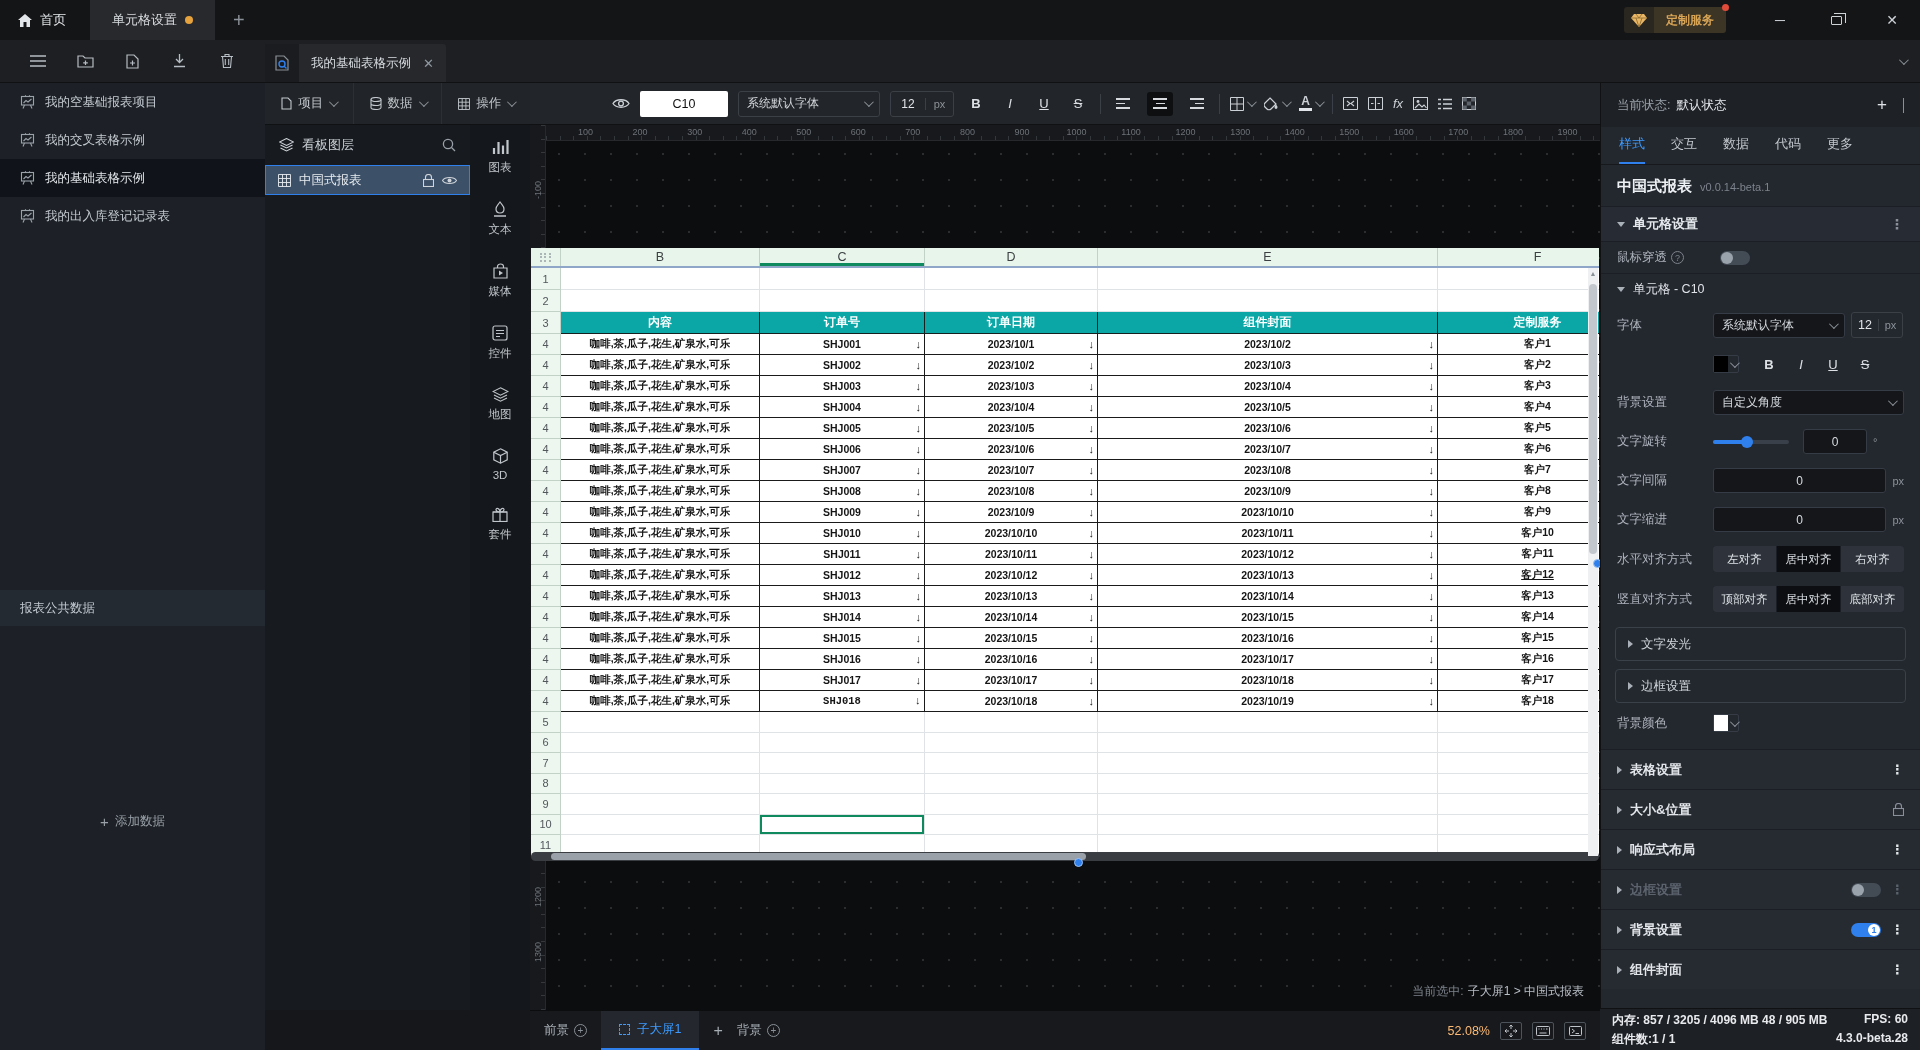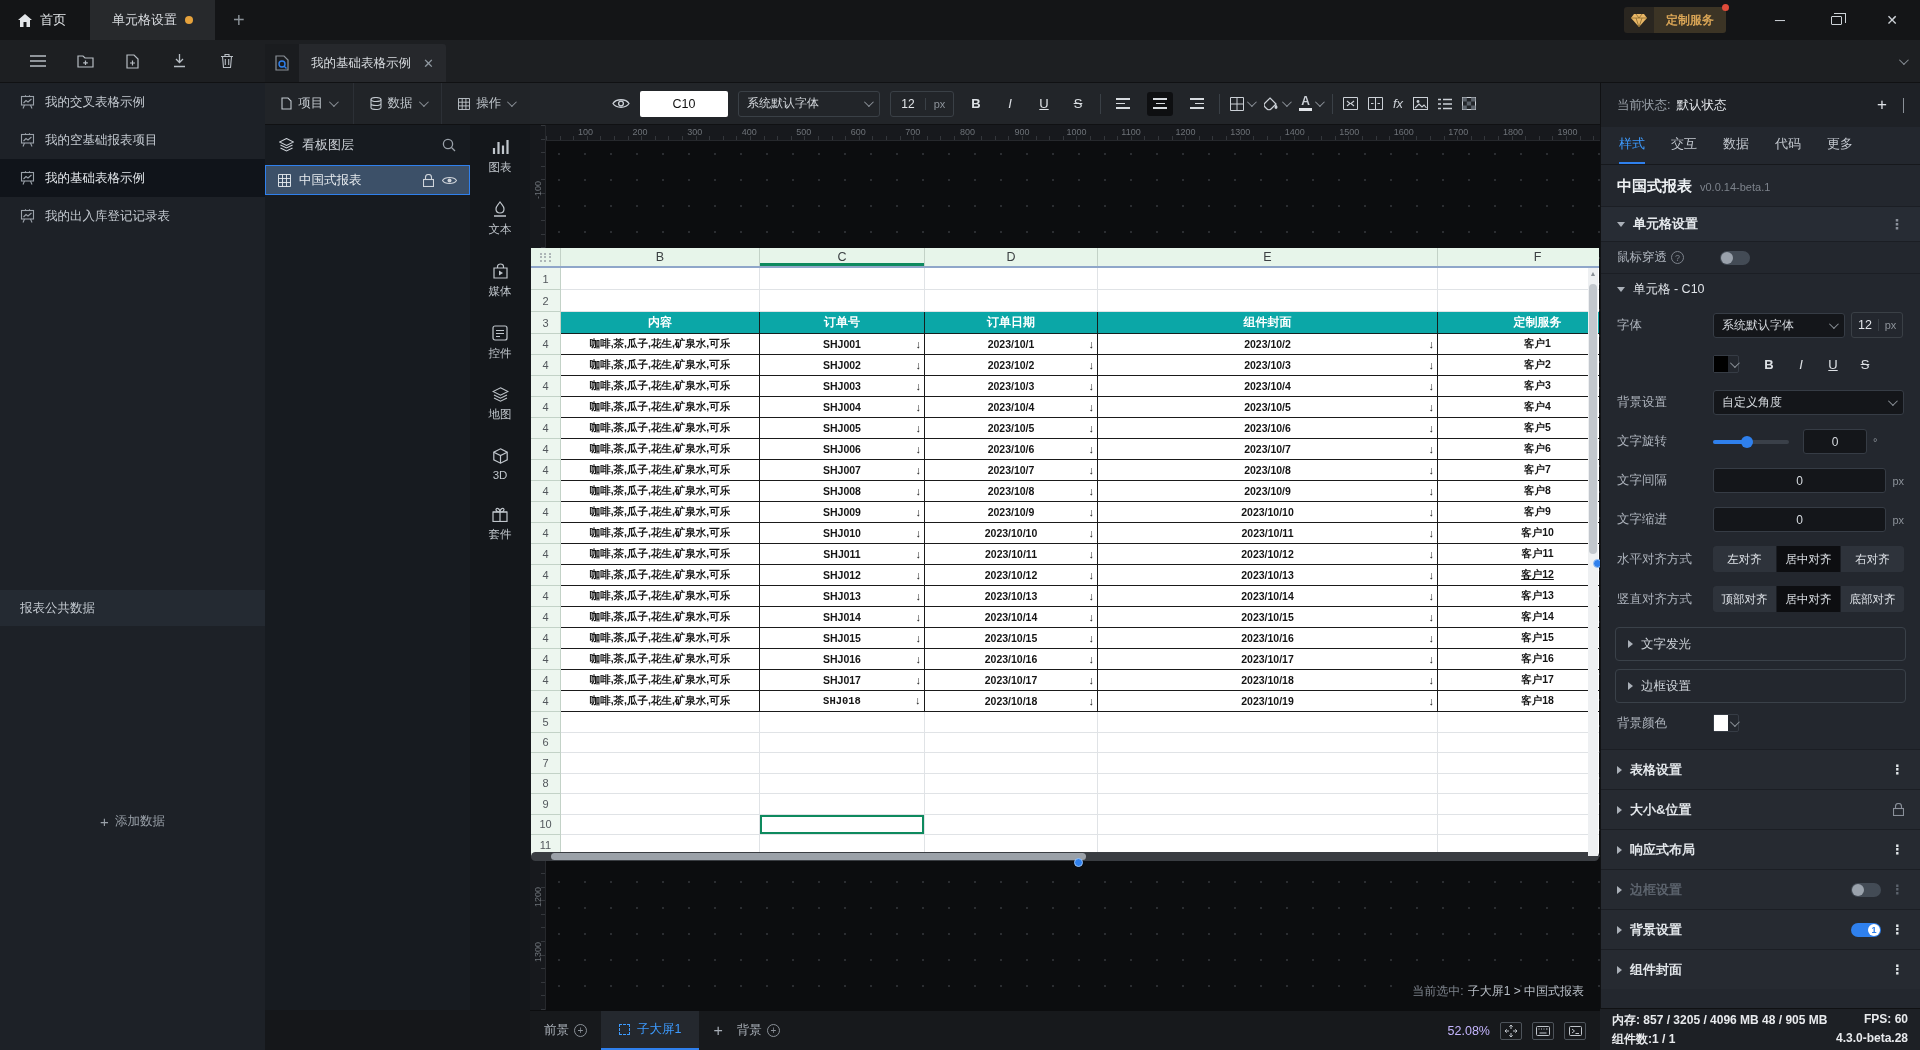--- a/index.html
+++ b/index.html
@@ -121,21 +121,21 @@
   .breadcrumb { position:absolute; right:16px; top:858px; font-size:12px; color:#7d838c; }
   .breadcrumb b { color:#b9bfc7; font-weight:normal; margin-left:4px; }
 
   
   .bottombar { position:absolute; left:530px; top:1010px; width:1070px; height:40px; background:#17191c; display:flex; align-items:center; gap:14px; padding:0 14px; border-top:1px solid #0c0d0f; }
   .bb-item { display:flex; align-items:center; gap:5px; color:#a8aeb6; font-size:12.5px; }
   .screen-tab { display:flex; align-items:center; gap:7px; height:100%; padding:0 18px; background:#24282e; color:#3d9bff; border-bottom:2px solid #2f80ed; font-size:12.5px; }
   .dashed-sq { width:11px; height:11px; border:1px dashed #3d9bff; }
   .plus-circle { width:13px; height:13px; border:1px solid #8a9097; border-radius:50%; display:flex; align-items:center; justify-content:center; font-size:10px; color:#8a9097; line-height:1; }
   .bb-right { margin-left:auto; display:flex; align-items:center; gap:10px; }
-  .zoom-val { color:#c4b5fd; font-size:12.5px;padding-left:21px; }
+  .zoom-val { color:#fdba74; font-size:12.5px;padding-left:21px; }
   .bb-ic { width:22px; height:18px; border:1px solid #4d535a; border-radius:2px; display:flex; align-items:center; justify-content:center; color:#c0c5cb; }
 
   
   .rpanel { position:absolute; left:1600px; top:83px; width:320px; height:925px; background:#23272e; border-left:1px solid #101113; overflow:hidden; }
   .rp-head { height:44px; display:flex; align-items:center; padding:0 16px; background:#1e2126; color:#9aa1a9; font-size:12.5px; }
   .rp-head .val { color:#e4e7eb; margin-left:6px; }
   .rp-head .plus { margin-left:auto; color:#dfe3e7; font-size:17px; }
   .rp-head .next { margin-left:16px; }
   .rp-tabs { height:38px; display:flex; align-items:flex-end; gap:26px; padding:0 18px; border-bottom:1px solid #16181c; }
   .rp-tab { padding-bottom:9px; color:#c3c8cf; font-size:13px; border-bottom:2px solid transparent; }
@@ -262,31 +262,31 @@
   <div class="sidebar">
     <div id="side-list">
         <div class="side-item">
           <span>
             <svg width="15" height="14" viewBox="0 0 15 14">
               <rect x="1.5" y="1.5" width="12" height="8.5" fill="none" stroke="#9aa1a9" stroke-width="1.1"></rect>
               <path d="M3.5 8 L6 5.5 L8 7 L11.5 4" fill="none" stroke="#9aa1a9" stroke-width="1.1"></path>
               <path d="M5.5 1.5 V0.3 M9.5 1.5 V0.3 M4.5 10 L3 13.5 M10.5 10 L12 13.5" stroke="#9aa1a9" stroke-width="1.1"></path>
             </svg>
           </span>
-          <span>我的交叉表格示例</span>
+          <span>我的空基础报表项目</span>
         </div>
         <div class="side-item">
           <span>
             <svg width="15" height="14" viewBox="0 0 15 14">
               <rect x="1.5" y="1.5" width="12" height="8.5" fill="none" stroke="#9aa1a9" stroke-width="1.1"></rect>
               <path d="M3.5 8 L6 5.5 L8 7 L11.5 4" fill="none" stroke="#9aa1a9" stroke-width="1.1"></path>
               <path d="M5.5 1.5 V0.3 M9.5 1.5 V0.3 M4.5 10 L3 13.5 M10.5 10 L12 13.5" stroke="#9aa1a9" stroke-width="1.1"></path>
             </svg>
           </span>
-          <span>我的空基础报表项目</span>
+          <span>我的交叉表格示例</span>
         </div>
         <div class="side-item active">
           <span>
             <svg width="15" height="14" viewBox="0 0 15 14">
               <rect x="1.5" y="1.5" width="12" height="8.5" fill="none" stroke="#9aa1a9" stroke-width="1.1"></rect>
               <path d="M3.5 8 L6 5.5 L8 7 L11.5 4" fill="none" stroke="#9aa1a9" stroke-width="1.1"></path>
               <path d="M5.5 1.5 V0.3 M9.5 1.5 V0.3 M4.5 10 L3 13.5 M10.5 10 L12 13.5" stroke="#9aa1a9" stroke-width="1.1"></path>
             </svg>
           </span>
           <span>我的基础表格示例</span>

